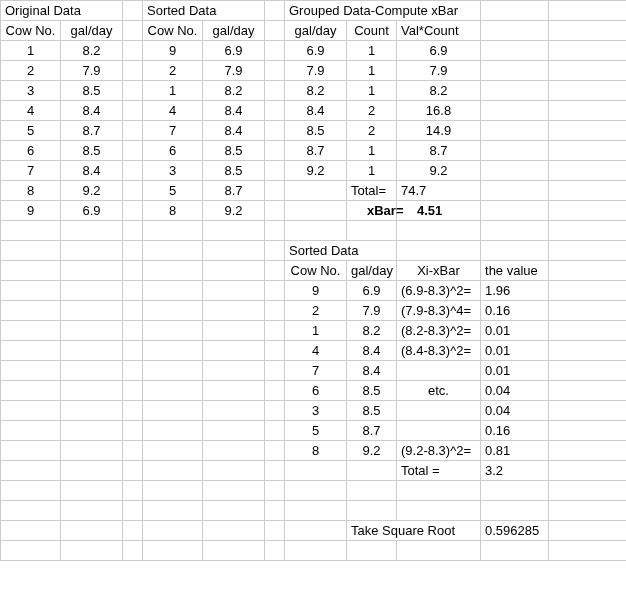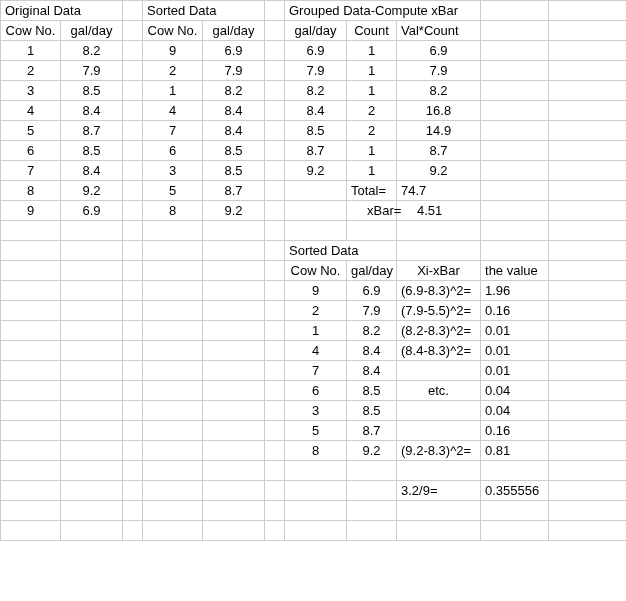--- a/index.html
+++ b/index.html
@@ -31,21 +31,21 @@
     height: 19px;
     padding: 0 4px;
     vertical-align: middle;
     white-space: nowrap;
     overflow: visible;
   }
   .al { text-align: left; }
   .ar { text-align: left; }
   .ac { text-align: center; }
   .u { }
-  .b { font-weight: normal; padding-left: 20px; }
+  .b { font-weight: bold; padding-left: 20px; }
 </style>
 </head>
 <body>
 
 <table>
 <colgroup>
 <col class="c1">
       <col class="c2">
       <col class="c3">
       <col class="c4">
@@ -259,21 +259,21 @@
 </tr>
 <tr>
         <td></td>
         <td></td>
         <td></td>
         <td></td>
         <td></td>
         <td></td>
  <td class="ac">2</td>
  <td class="ac">7.9</td>
- <td class="al">(7.9-5.5)^2=</td>
+ <td class="al">(7.9-8.3)^4=</td>
  <td class="ar">0.16</td>
         <td></td>
 </tr>
 <tr>
         <td></td>
         <td></td>
         <td></td>
         <td></td>
         <td></td>
         <td></td>
@@ -355,63 +355,75 @@
         <td></td>
         <td></td>
         <td></td>
  <td class="ac">8</td>
  <td class="ac">9.2</td>
  <td class="al">(9.2-8.3)^2=</td>
  <td class="ar">0.81</td>
         <td></td>
 </tr>
 
+<tr>
+        <td></td>
+        <td></td>
+        <td></td>
+        <td></td>
+        <td></td>
+        <td></td>
+        <td></td>
+        <td></td>
+ <td class="ar">Total =</td>
+ <td class="ar">3.2</td>
+        <td></td>
+</tr>
 
 <tr>
         <td></td>
         <td></td>
         <td></td>
         <td></td>
         <td></td>
         <td></td>
         <td></td>
         <td></td>
         <td></td>
         <td></td>
         <td></td>
       </tr>
 
-<tr>
-        <td></td>
-        <td></td>
-        <td></td>
-        <td></td>
-        <td></td>
-        <td></td>
-        <td></td>
-        <td></td>
- <td class="ar">3.2/9=</td>
- <td class="ar">0.355556</td>
-        <td></td>
-</tr>
 
 <tr>
         <td></td>
         <td></td>
         <td></td>
         <td></td>
         <td></td>
         <td></td>
         <td></td>
         <td></td>
         <td></td>
         <td></td>
         <td></td>
       </tr>
 
+<tr>
+        <td></td>
+        <td></td>
+        <td></td>
+        <td></td>
+        <td></td>
+        <td></td>
+        <td></td>
+ <td class="ar" colspan="2">Take Square Root</td>
+ <td class="ar">0.596285</td>
+        <td></td>
+</tr>
 
 <tr>
         <td></td>
         <td></td>
         <td></td>
         <td></td>
         <td></td>
         <td></td>
         <td></td>
         <td></td>

